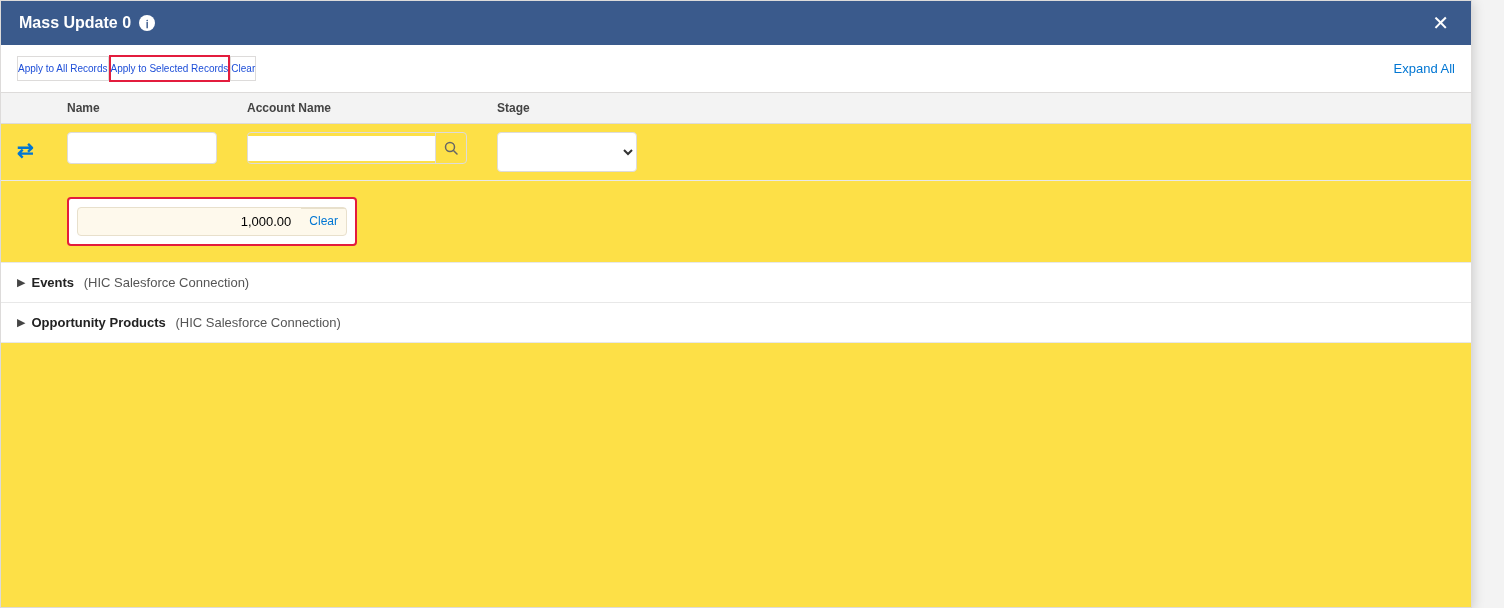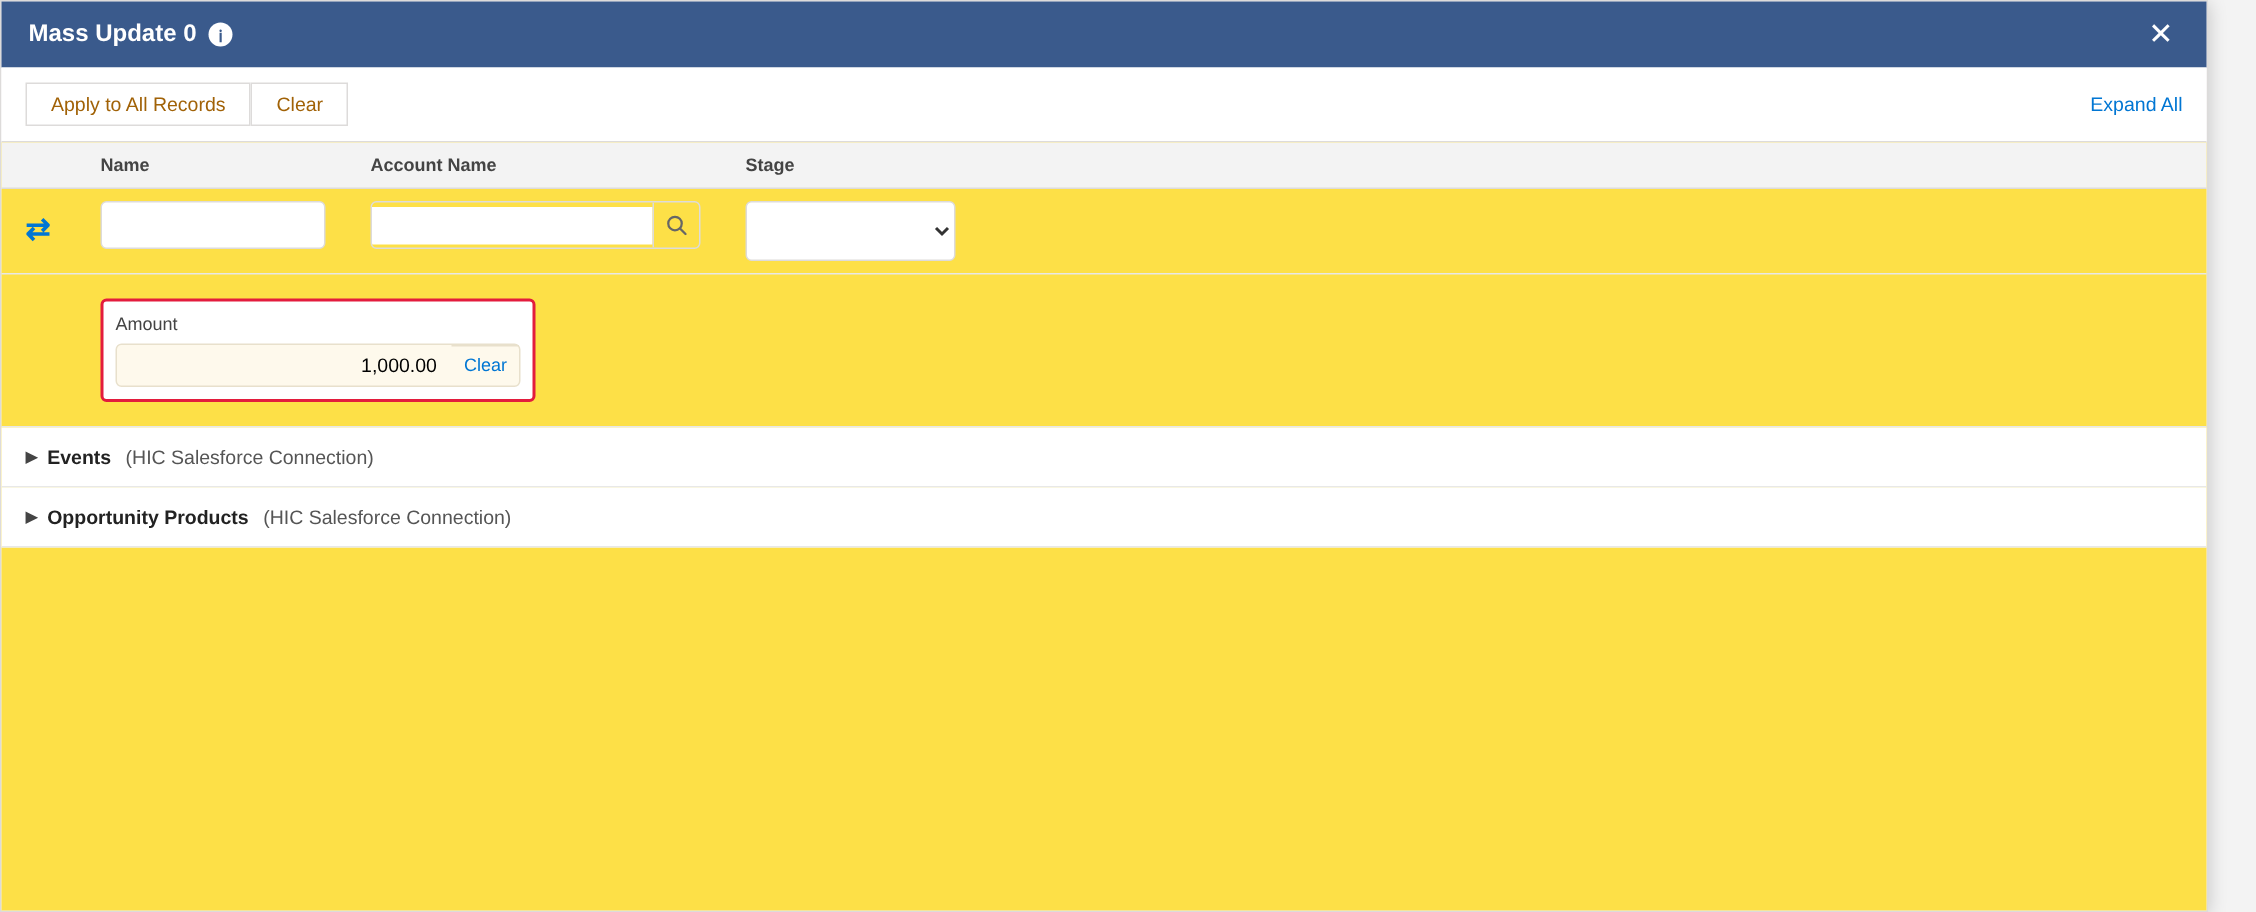--- a/index.html
+++ b/index.html
@@ -63,23 +63,23 @@
       align-items: center;
       padding: 10px 16px;
       border-bottom: 1px solid #dddbda;
       background: #fff;
       gap: 0;
     }
 
     .btn-action {
       background: #fff;
       border: 1px solid #dddbda;
-      color: #a16207;
-      padding: 6px 16px;
-      font-size: 13px;
+      color: #1d4ed8;
+      padding: 6px 0;
+      font-size: 10px;
       cursor: pointer;
       white-space: nowrap;
     }
 
     .btn-action.highlighted {
       border: 2px solid #e31c3d;
     }
 
     .expand-all {
       margin-left: auto;
@@ -287,20 +287,21 @@
   <div class="modal-header">
     <div class="modal-title">
       <span>Mass Update 0</span>
       <span class="info-icon">ℹ</span>
     </div>
     <button class="close-btn">✕</button>
   </div>
 
   <div class="toolbar">
     <button class="btn-action">Apply to All Records</button>
+    <button class="btn-action highlighted">Apply to Selected Records</button>
     <button class="btn-action">Clear</button>
     <button class="expand-all">Expand All</button>
   </div>
 
   <div class="content-area">
 
     <div class="table-header">
       <div class="table-header-cell"></div>
       <div class="table-header-cell">Name</div>
       <div class="table-header-cell">Account Name</div>
@@ -335,21 +336,20 @@
           <option>Closed Won</option>
           <option>Closed Lost</option>
         </select>
       </div>
       <div></div>
     </div>
 
     <div class="secondary-fields">
 
       <div class="amount-box">
-        <div class="amount-label">Amount</div>
         <div class="amount-input-row">
           <input class="amount-input" type="text" value="1,000.00" style="">
           <div class="amount-clear-row">
             <button class="amount-clear-btn">Clear</button>
           </div>
         </div>
       </div>
     </div>
 
     <div class="section-expander">

